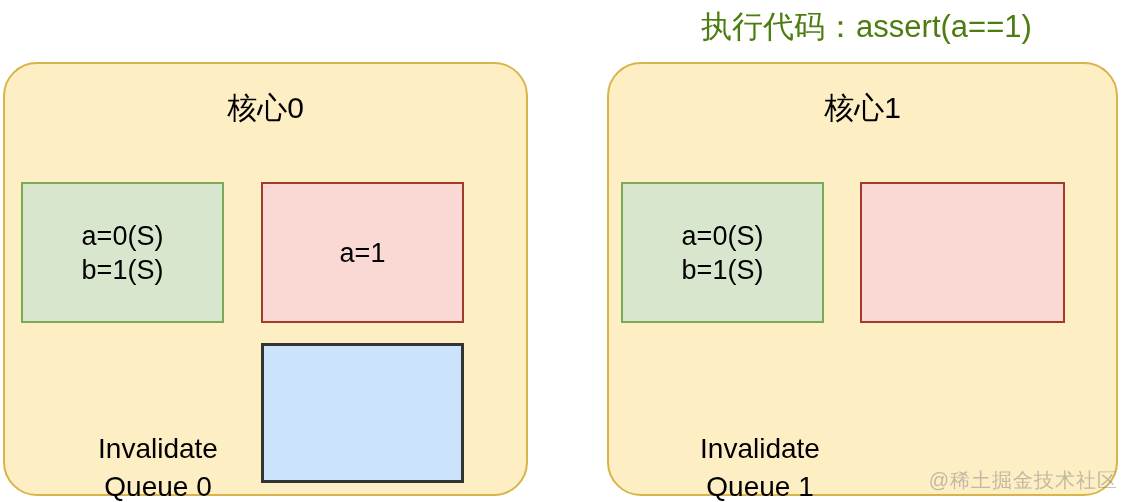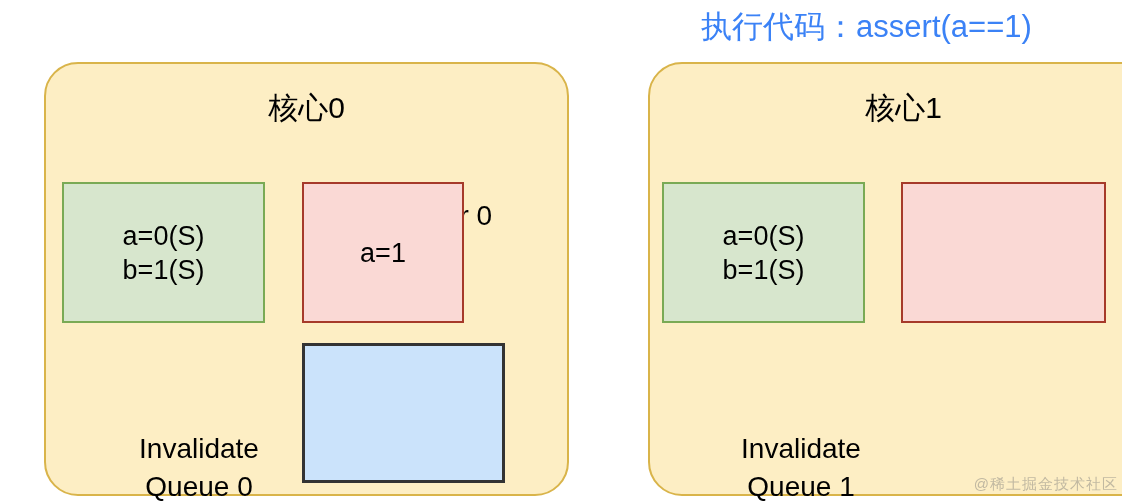--- a/index.html
+++ b/index.html
@@ -22,33 +22,32 @@
     left: 611px;
     top: 0px;
     width: 511px;
     height: 54px;
     display: flex;
     align-items: center;
     justify-content: center;
     font-size: 31px;
     letter-spacing: 0px;
     white-space: nowrap;
-    color: #3b82f6;
+    color: #4d7c0f;
   }
 
   
   .core-panel {
     position: absolute;
     top: 62px;
     height: 434px;
     background: #fdeec4;
     border: 2px solid #d9b44a;
     border-radius: 34px;
     box-sizing: border-box;
-    margin-left: 41px;
   }
   #core-panel-0 { left: 3px;   width: 525px; }
   #core-panel-1 { left: 607px; width: 511px; padding-left: 39px; }
 
   .core-title {
     position: absolute;
     top: 24px;
     left: 0;
     width: 100%;
     text-align: center;
@@ -100,21 +99,21 @@
     line-height: 38px;
     text-align: center;
     white-space: nowrap;
   }
 
   
   #watermark {
     position: absolute;
     right: 4px;
     bottom: 8px;
-    font-size: 15px;
+    font-size: 20px;
     color: rgba(120,120,120,0.45);
     white-space: nowrap;
     letter-spacing: 1px;
   }
 </style>
 </head>
 <body>
 
 <div id="diagram-title">执行代码：assert(a==1)</div>
 
@@ -124,21 +123,21 @@
 
   <div class="section-label" style="left: 16px; top: 136px; width: 200px;">缓存0</div>
 
   <div class="inner-box cache-box" style="left: 16px; top: 118px; width: 203px; height: 141px;">
     <div class="box-line">a=0(S)</div>
     <div class="box-line">b=1(S)</div>
   </div>
 
   <div class="section-label" style="left: 248px; top: 136px; width: 224px;">Store Buffer 0</div>
 
-  <div class="inner-box storebuf-box" style="left: 256px; top: 118px; width: 162px; height: 141px;">
+  <div class="inner-box storebuf-box" style="left: 256px; top: 118px; width: 203px; height: 141px;">
     <div class="box-line">a=1</div>
   </div>
 
   <div class="label-2line" style="left: 58px; top: 366px; width: 190px;">
     <div>Invalidate</div>
     <div>Queue 0</div>
   </div>
 
   <div class="inner-box invalq-box" style="left: 256px; top: 279px; width: 203px; height: 140px;">
     <div class="box-line"></div>

